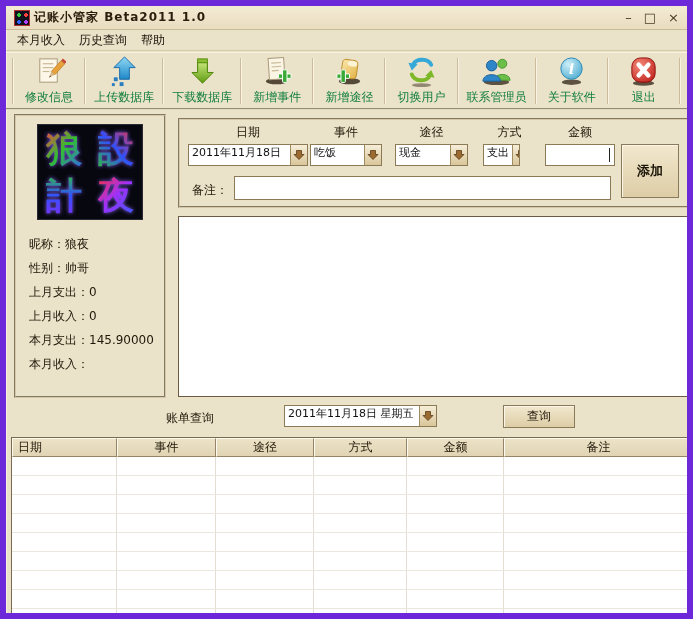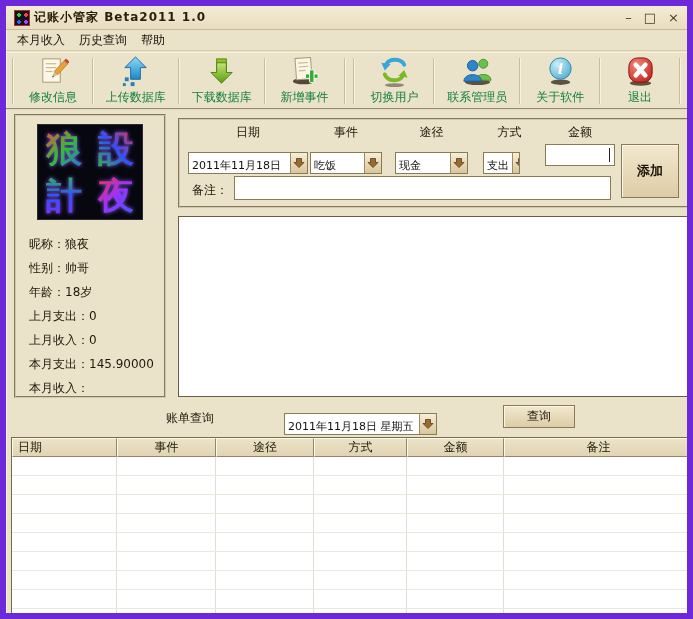--- a/index.html
+++ b/index.html
@@ -59,21 +59,21 @@
   .entry-panel { position:absolute; top:112px; left:172px; width:514px; height:90px;
                  border:2px groove #d6c8a6; }
   .col-label { position:absolute; top:4px; text-align:center; color:#201808; }
   .lab-date   { left:8px;   width:120px; }
   .lab-event  { left:130px; width:72px; }
   .lab-channel{ left:215px; width:73px; }
   .lab-method { left:301px; width:57px; }
   .lab-amount { left:365px; width:70px; }
 
   .combo { position:absolute; top:24px; height:22px; background:#fff;
-           border:1px solid #8a7a56; display:flex; align-items:flex-end; overflow:hidden;margin-top:8px; }
+           border:1px solid #8a7a56; display:flex; align-items:flex-start; overflow:hidden; }
   .combo .val { flex:1; padding:0 3px; font-size:11px; white-space:nowrap; color:#111; }
   .arrow-btn { width:17px; height:100%; flex:none; background:linear-gradient(#f6eed8,#d9c69a);
                border-left:1px solid #a08a60; display:flex; align-items:center; justify-content:center; }
   .arrow-btn svg { width:12px; height:12px; }
   .cb-date   { left:8px;   width:120px; }
   .cb-event  { left:130px; width:72px; }
   .cb-channel{ left:215px; width:73px; }
   .cb-method { left:303px; width:37px; }
 
   .amount-field { position:absolute; top:24px; left:365px; width:70px; height:22px;
@@ -201,20 +201,38 @@
         </g>
         <g stroke="#ffffff" stroke-width="1" fill="#3aaa35">
           <rect x="18" y="19.5" width="13" height="4.6" rx="1"></rect>
           <rect x="22.2" y="15.3" width="4.6" height="13" rx="1"></rect>
         </g>
       </svg>
       <div class="tb-label">新增事件</div>
     </div>
     <div class="tb-sep"></div>
 
+    <div class="tb-btn">
+      <svg viewBox="0 0 34 34">
+        <defs>
+            <linearGradient id="g5" x1="0" y1="0" x2="1" y2="1">
+          <stop offset="0" stop-color="#fae8ae"></stop>
+              <stop offset="1" stop-color="#e2b246"></stop>
+            </linearGradient>
+          </defs>
+        <ellipse cx="17" cy="27" rx="11" ry="3.2" fill="#3a2e1e" opacity="0.85"></ellipse>
+        <rect x="9" y="5" width="16" height="19" rx="4" fill="url(#g5)" stroke="#c09030" transform="rotate(8 17 14)"></rect>
+        <ellipse cx="20" cy="9" rx="5" ry="3" fill="#fdf6de" opacity="0.9" transform="rotate(8 20 9)"></ellipse>
+        <g stroke="#ffffff" stroke-width="1" fill="#3aaa35">
+          <rect x="4" y="19.5" width="13" height="4.6" rx="1"></rect>
+          <rect x="8.2" y="15.3" width="4.6" height="13" rx="1"></rect>
+        </g>
+      </svg>
+      <div class="tb-label">新增途径</div>
+    </div>
     <div class="tb-sep"></div>
 
     <div class="tb-btn">
       <svg viewBox="0 0 34 34">
         <path d="M27 10 C24 3.5 12 3 8.5 9.5" stroke="#35a8d8" stroke-width="4" fill="none" stroke-linecap="round"></path>
         <polygon points="3.5,8 13,9.5 7,16" fill="#35a8d8"></polygon>
         <path d="M7 20 C10 27.5 22 28 25.5 21.5" stroke="#7cb828" stroke-width="4" fill="none" stroke-linecap="round"></path>
         <polygon points="30.5,23.5 21,21.5 27,15.5" fill="#7cb828"></polygon>
         <ellipse cx="17" cy="31" rx="10" ry="2" fill="#3a2e1e" opacity="0.5"></ellipse>
       </svg>
@@ -270,21 +288,20 @@
   <div class="profile-panel">
     <div class="avatar">
       <span class="av-ch av1">狼</span>
       <span class="av-ch av2">設</span>
       <span class="av-ch av3">計</span>
       <span class="av-ch av4">夜</span>
     </div>
     <div class="pf-lines">
       <div class="pf-line">昵称：狼夜</div>
       <div class="pf-line">性别：帅哥</div>
-      <div class="pf-line">年龄：18岁</div>
       <div class="pf-line">上月支出：0</div>
       <div class="pf-line">上月收入：0</div>
       <div class="pf-line">本月支出：145.90000</div>
       <div class="pf-line">本月收入：</div>
     </div>
   </div>
 
   <div class="entry-panel">
     <div class="col-label lab-date">日期</div>
     <div class="col-label lab-event">事件</div>

